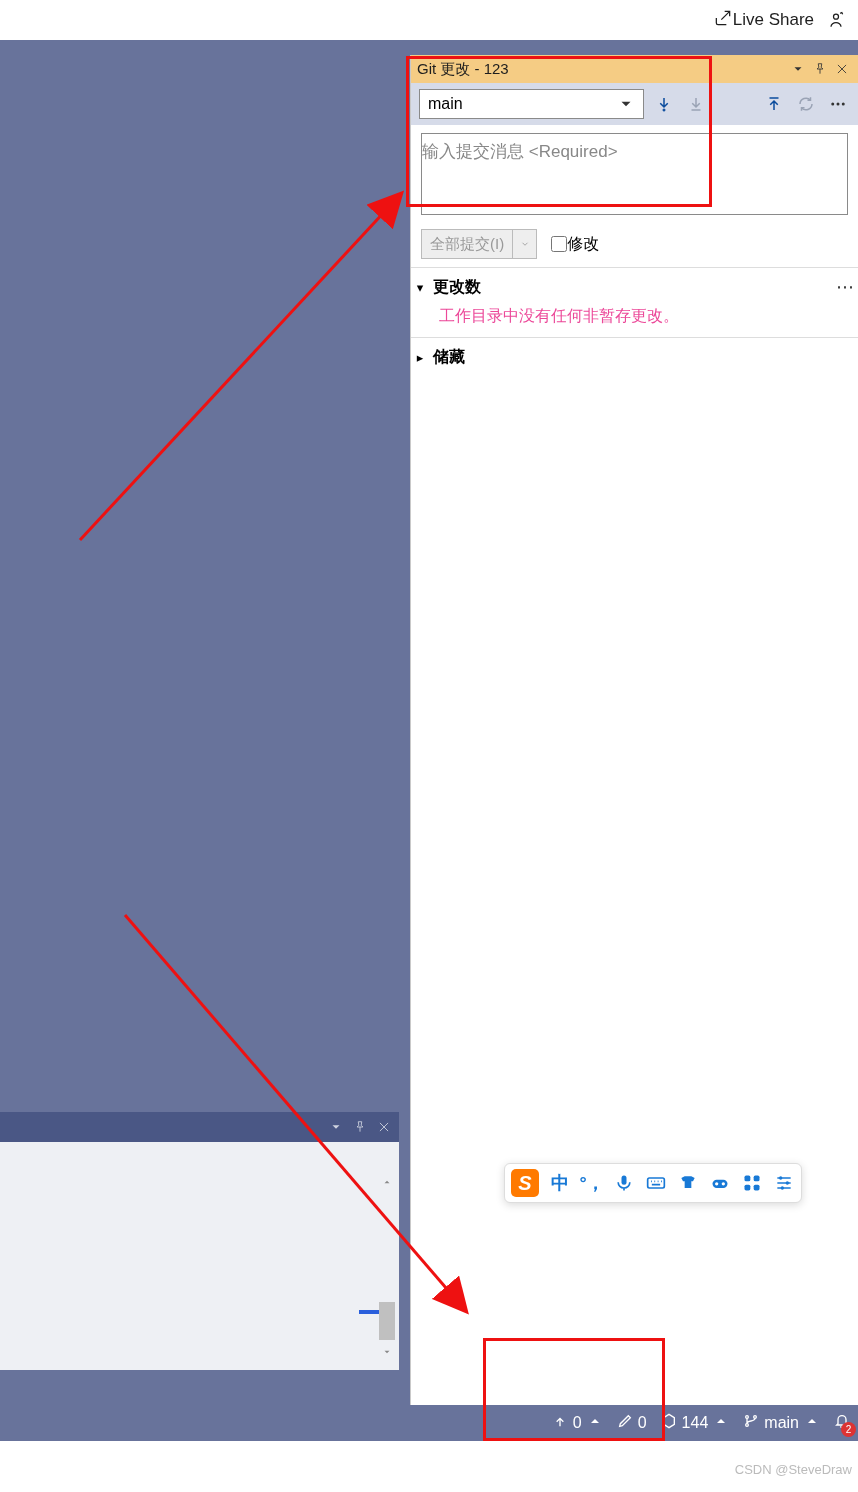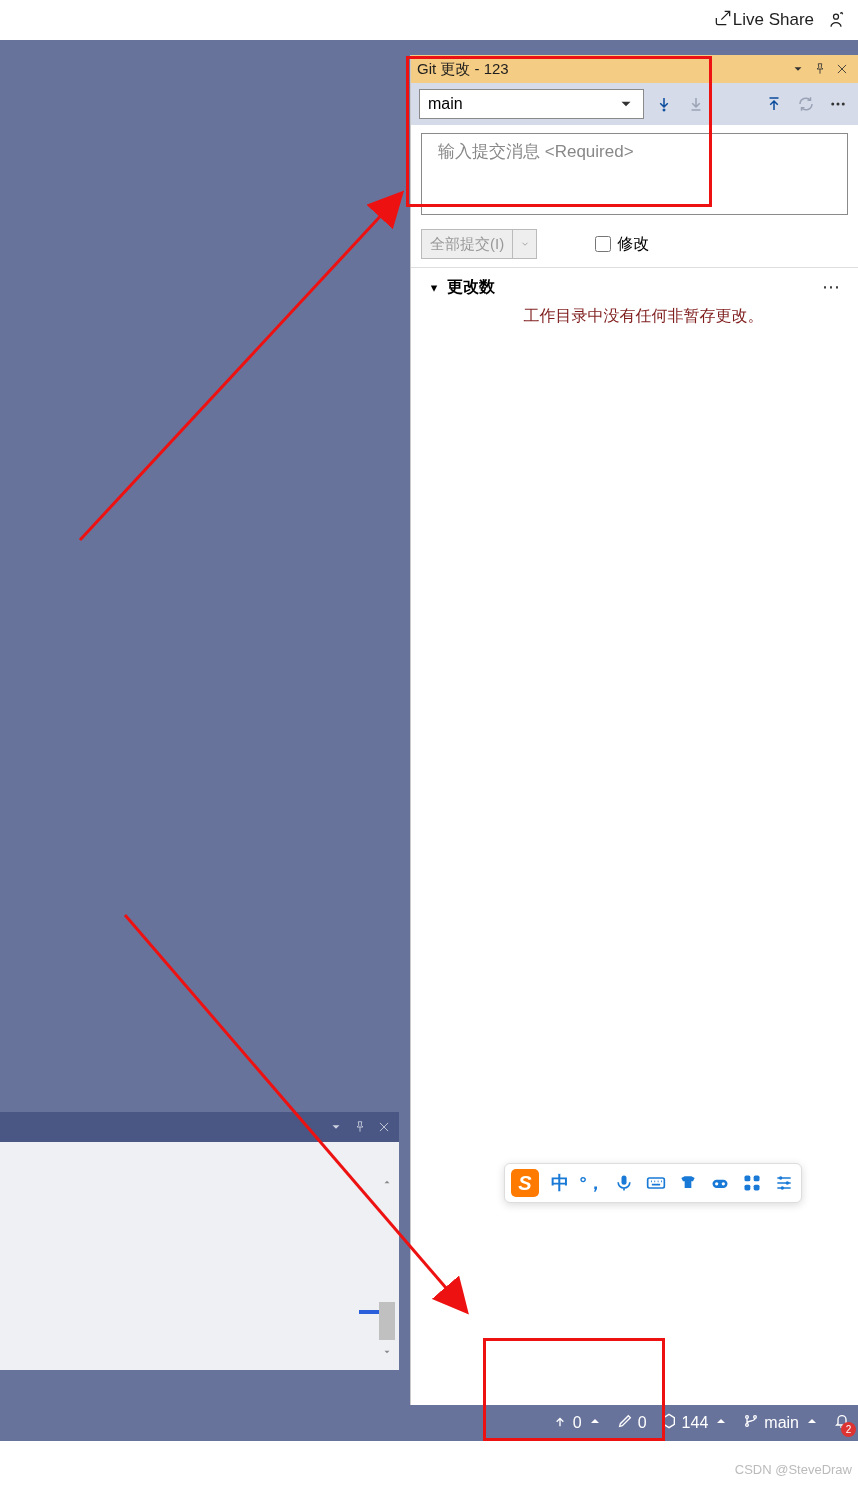--- a/index.html
+++ b/index.html
@@ -29,38 +29,38 @@
 .tb-push svg { stroke: #0a4b9c; fill: #0a4b9c; }
 .tb-sync svg { stroke: #9aa3b5; fill: none; stroke-width: 2; }
 .tb-more svg { fill: #333; }
 .spacer { flex: 1; }
 
 .sync-row { height: 36px; background: #d6dbe9; display: flex; align-items: center; padding: 0 12px; gap: 8px; font-size: 16px; }
 .sync-row svg { width: 16px; height: 16px; stroke: #333; fill: none; stroke-width: 1.5; }
 .sync-row .link { text-decoration: underline; color: #1e1e1e; cursor: pointer; }
 
 .commit-area { padding: 8px 10px; background: #fff; }
-.commit-msg { width: 100%; height: 82px; border: 1px solid #8a8a8a; padding: 6px 16px; font-size: 17px; color: #888; resize: none; outline: none; }
+.commit-msg { width: 100%; height: 82px; border: 1px solid #8a8a8a; padding: 6px 0; font-size: 17px; color: #888; resize: none; outline: none; }
 .commit-msg::placeholder { color: #888; }
 .commit-actions { display: flex; align-items: center; gap: 14px; margin-top: 10px; }
 .commit-btn { display: flex; align-items: center; }
 .commit-btn button { height: 30px; padding: 0 8px; background: #eee; border: 1px solid #bbb; color: #999; font-size: 15px; cursor: not-allowed; }
 .commit-btn .dd { width: 24px; height: 30px; border: 1px solid #bbb; border-left: none; background: #eee; display: flex; align-items: center; justify-content: center; cursor: not-allowed; }
 .commit-btn .dd svg { width: 10px; height: 10px; stroke: #999; fill: none; stroke-width: 2; }
-.amend { display: flex; align-items: center; gap: 6px; font-size: 16px; margin-left: 44px; }
+.amend { display: flex; align-items: center; font-size: 16px; }
 .amend input { width: 16px; height: 16px; }
 
 .section { border-top: 1px solid #ddd; }
-.section-header { height: 38px; display: flex; align-items: center; padding: 0 18px; gap: 8px; font-size: 16px; }
+.section-header { height: 38px; display: flex; align-items: center; padding: 0 4px; gap: 8px; font-size: 16px; }
 .section-header .tri { width: 10px; display: flex; justify-content: center; }
 .section-header .tri-down::before { content: "▾"; font-size: 13px; }
 .section-header .tri-right::before { content: "▸"; font-size: 13px; }
 .section-header .name { font-weight: bold; }
 .section-header .dots { margin-left: auto; font-size: 18px; cursor: pointer; color: #333; }
-.section-body { padding: 0 10px 10px 28px; font-size: 16px; color: #7f1d1d; text-align: center; }
+.section-body { padding: 0 10px 10px 28px; font-size: 16px; color: #ec4899; }
 
 
 .red-box { position: absolute; border: 3px solid #e11; pointer-events: none; z-index: 20; }
 .red-box.top { left: 406px; top: 56px; width: 306px; height: 151px; }
 .red-box.bottom { left: 483px; top: 1338px; width: 182px; height: 103px; }
 
 
 .arrow { position: absolute; z-index: 19; pointer-events: none; }
 
 
@@ -203,20 +203,26 @@
 
   <div class="section">
     <div class="section-header">
       <span class="tri tri-down"></span>
       <span class="name">更改数</span>
       <span class="dots">⋯</span>
     </div>
     <div class="section-body">工作目录中没有任何非暂存更改。</div>
   </div>
 
+  <div class="section">
+    <div class="section-header">
+      <span class="tri tri-right"></span>
+      <span class="name">储藏</span>
+    </div>
+  </div>
 </div>
 
 <div class="mini-panel">
   <div class="mini-panel-header">
     <span class="btn">
         <svg viewBox="0 0 24 24">
           <path d="M6 9l6 6 6-6" fill="#cfd3e0" stroke="none"></path>
         </svg>
       </span>
     <span class="btn">

